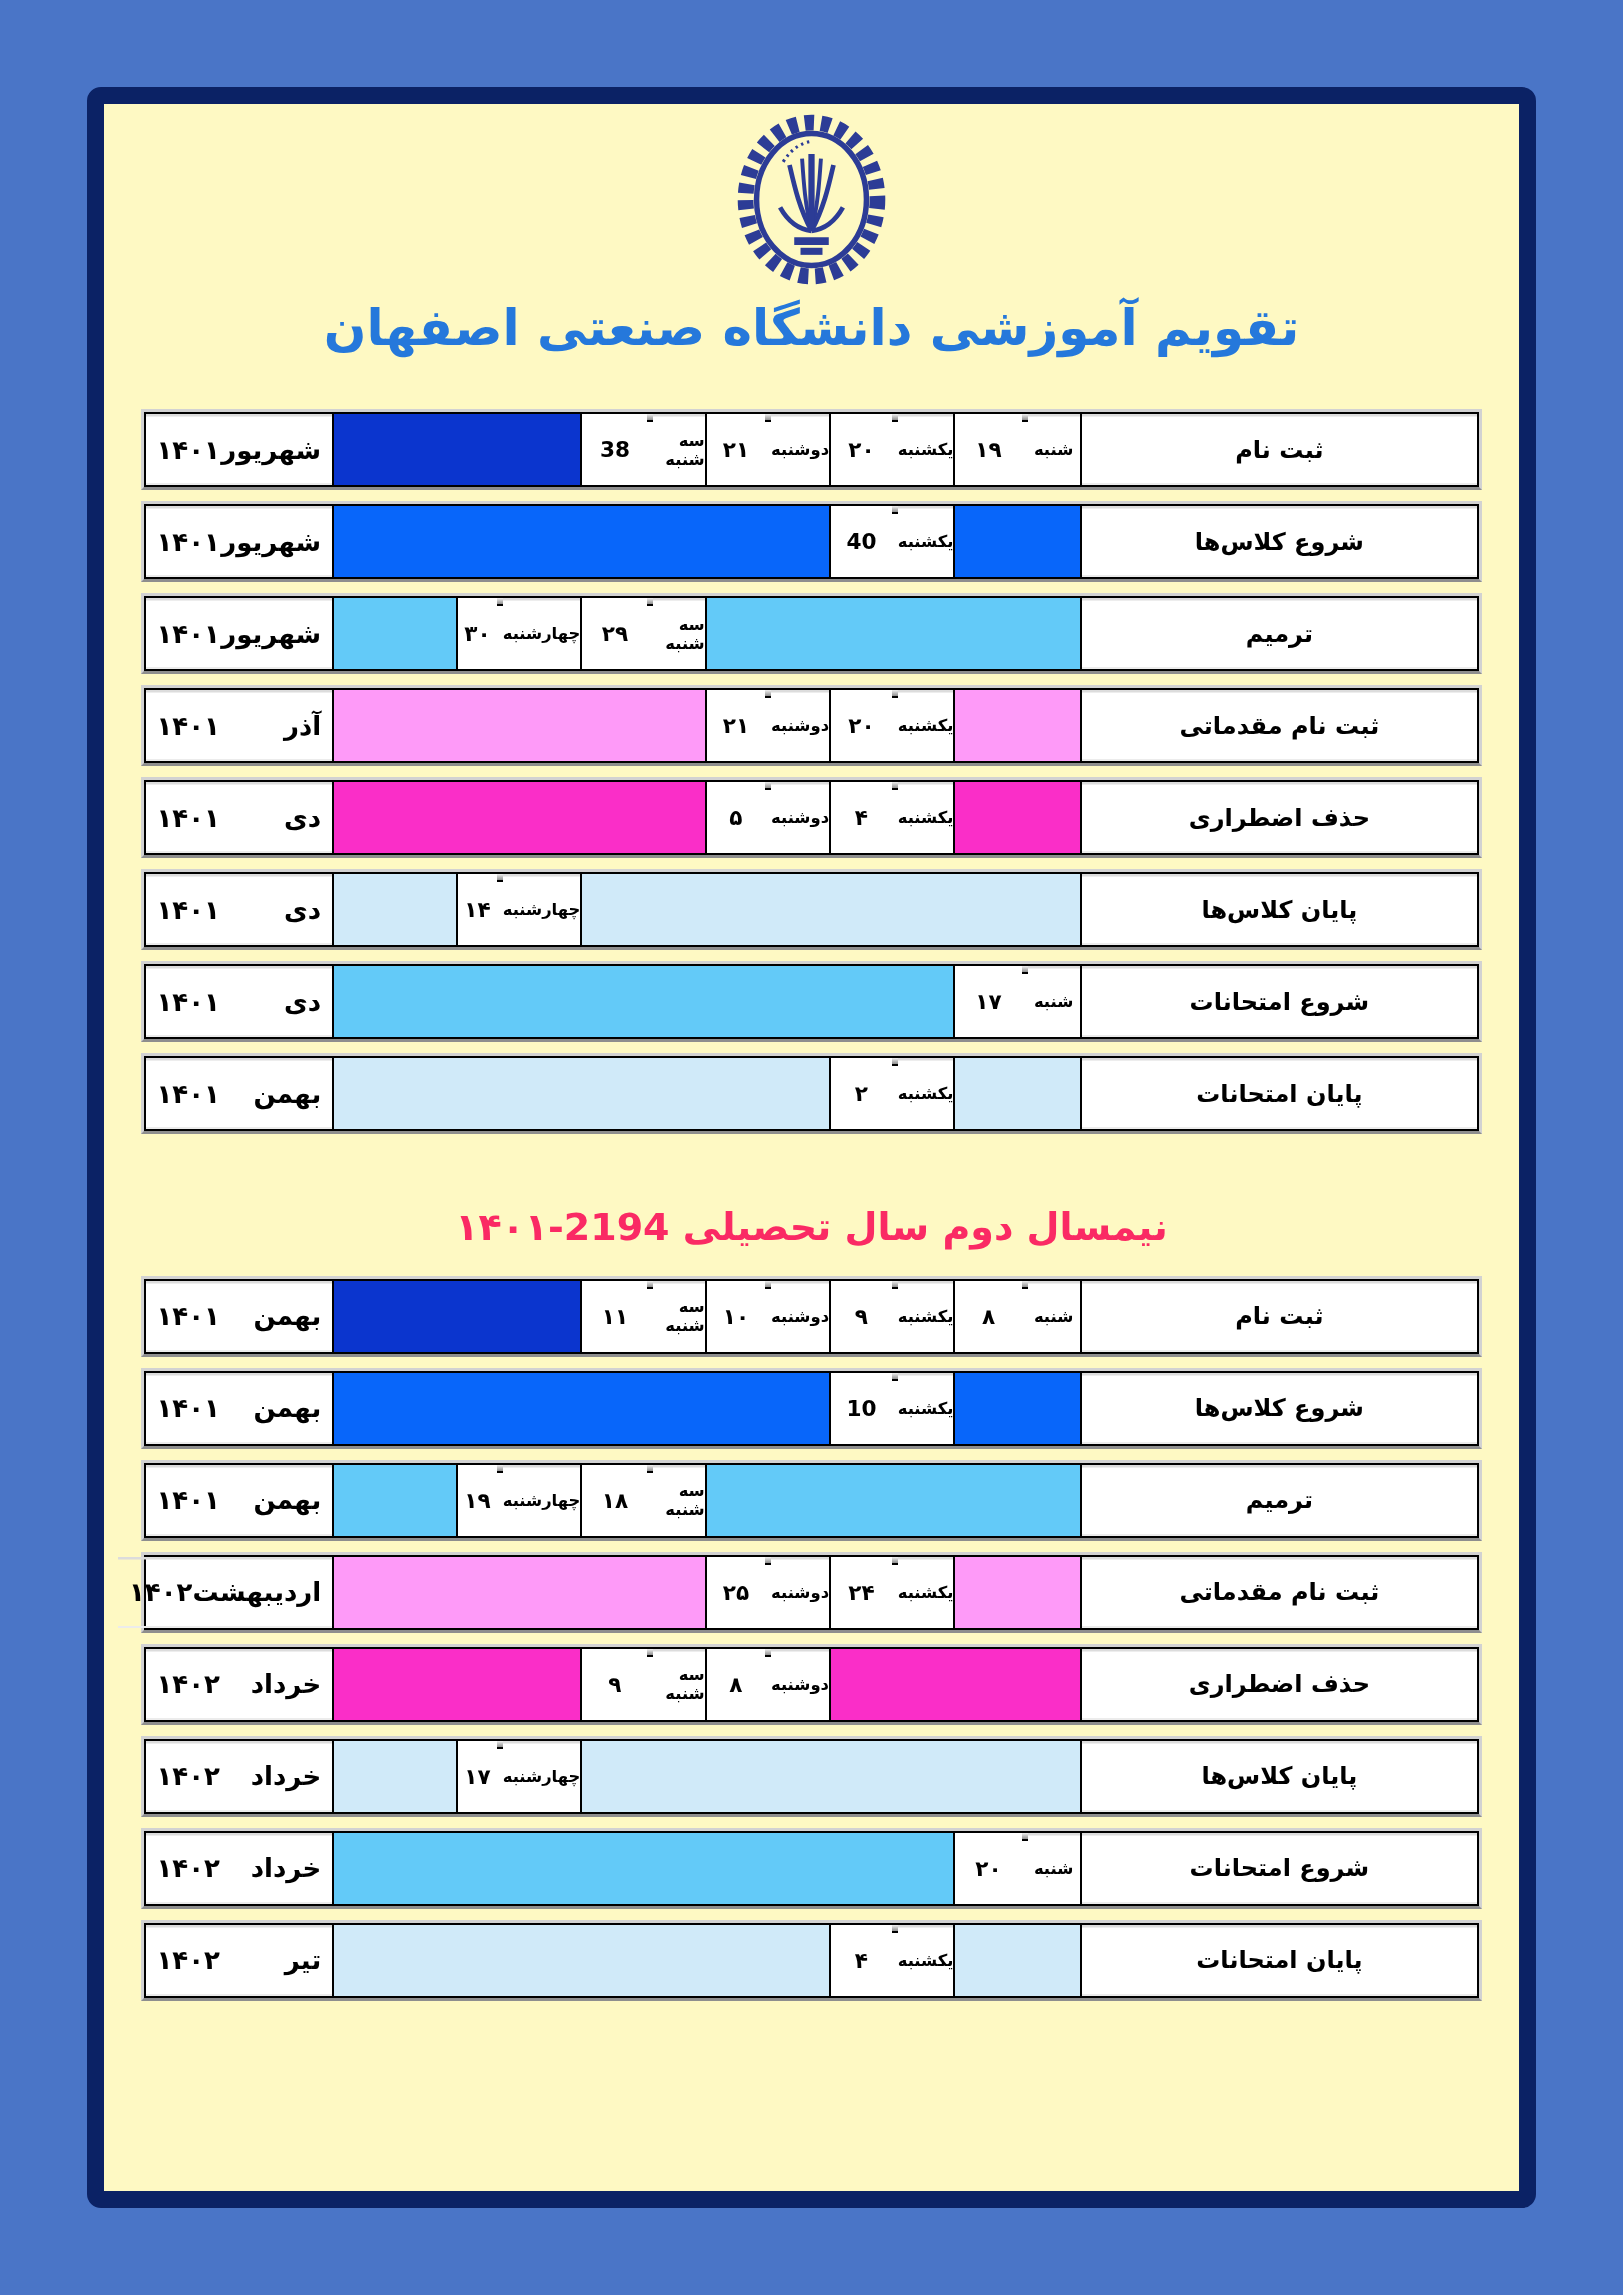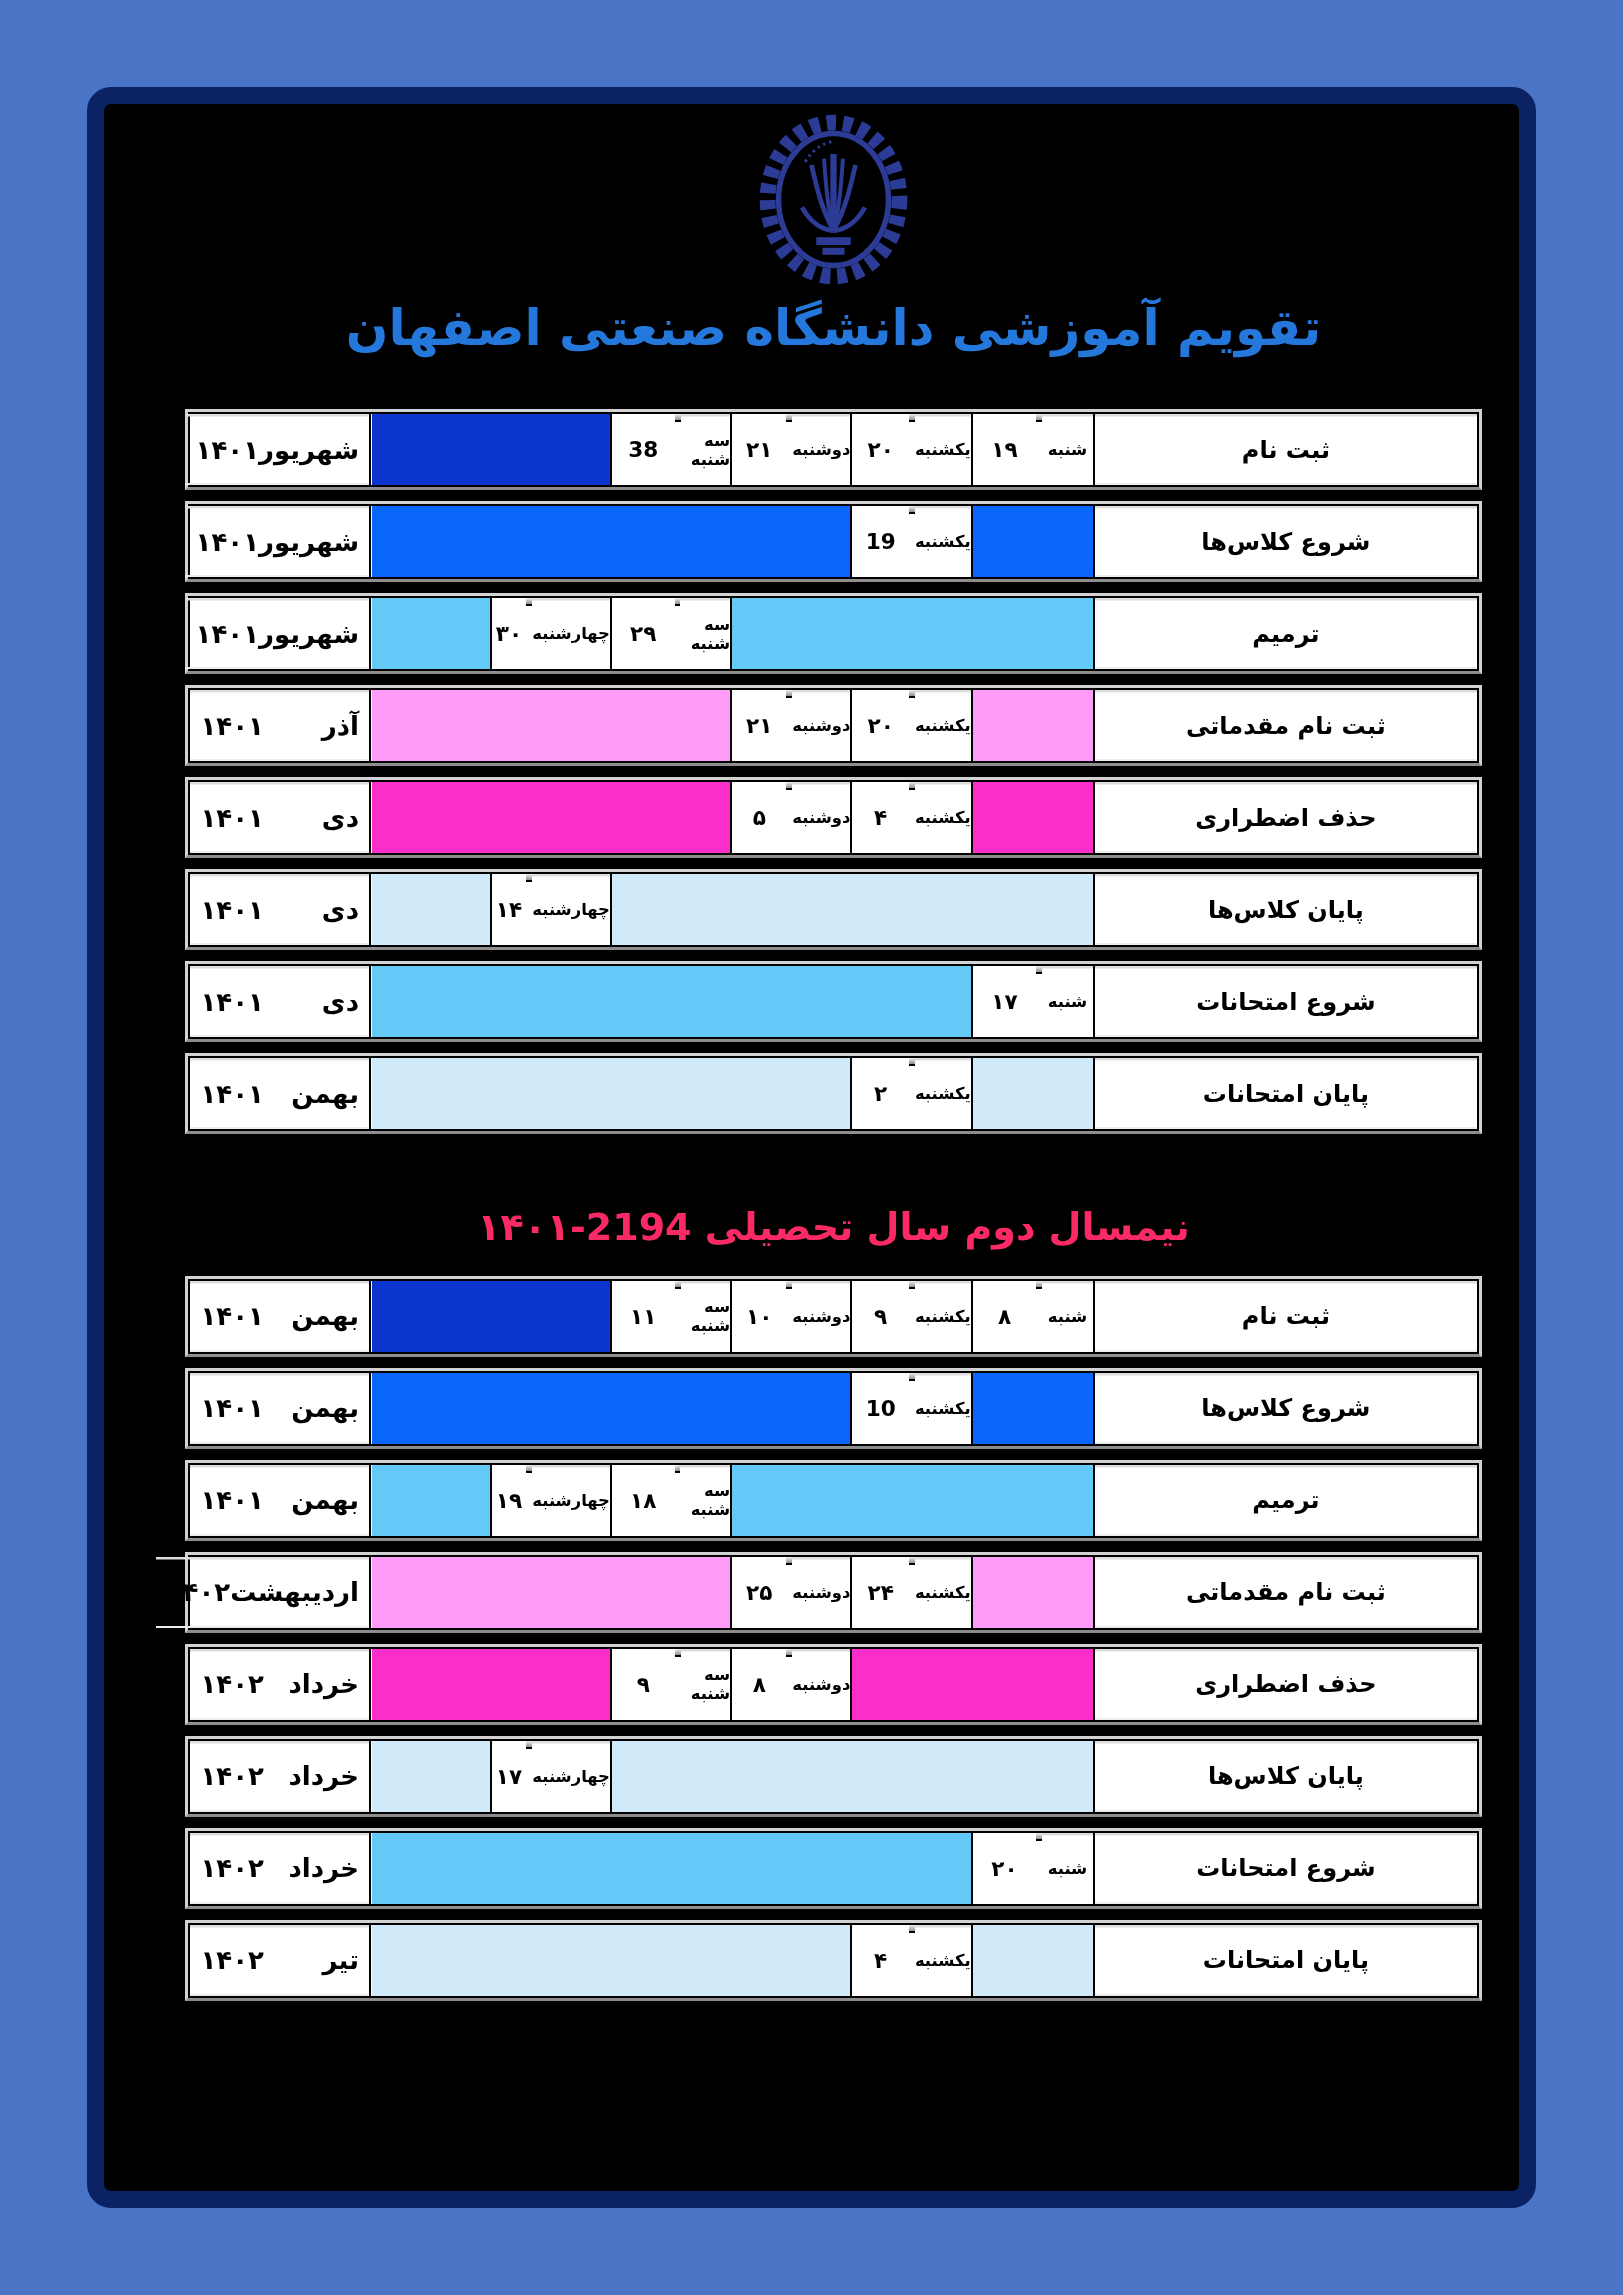--- a/index.html
+++ b/index.html
@@ -3,22 +3,22 @@
 <meta charset="utf-8">
 <style>
   html,body{margin:0;padding:0;}
   body{
     width:1623px;height:2295px;position:relative;overflow:hidden;
     background:var(--bg,#4A75C7);
     font-family:"DejaVu Sans",sans-serif;font-weight:bold;
   }
   .frame{
     position:absolute;left:87px;top:87px;right:87px;bottom:87px;
-    background:#000000;border:17.7px solid var(--frame,#0B2265);border-radius:24px;
-    box-sizing:border-box;overflow:hidden;padding-left:44px;
+    background:#fef9c3;border:17.7px solid var(--frame,#0B2265);border-radius:14px;
+    box-sizing:border-box;overflow:hidden;
   }
   .content{position:relative;width:100%;height:100%;}
   .logo-wrap{margin:9.2px auto 0 auto;width:157px;height:173px;display:flex;align-items:center;justify-content:center;}
   .main-title{
     margin-top:3.9px;height:76px;line-height:76px;text-align:center;
     font-size:50px;color:var(--title,#2578DB);letter-spacing:0;
   }
   .section-title{
     margin-top:41px;height:58px;line-height:58px;text-align:center;
     font-size:38px;color:var(--section_title,#FA2A64);
@@ -138,21 +138,21 @@
 
   <div class="band">
     <div class="row">
       <div class="cell label-cell">شروع کلاس‌ها</div>
       <div class="cell slots">
   <div class="icell bar-cell" style="flex-basis: 16.6667%; background: rgb(8, 102, 250);"></div>
 
   <div class="icell day-cell">
     <div class="day-name">یکشنبه</div>
     <div class="day-divider"></div>
-    <div class="day-num">19</div>
+    <div class="day-num">40</div>
   </div>
 
   <div class="icell bar-cell" style="flex-basis: 66.6668%; background: rgb(8, 102, 250);"></div>
 </div>
       <div class="cell month-cell">
         <span>شهریور</span>
         <span>۱۴۰۱</span>
       </div>
     </div>
   </div>

